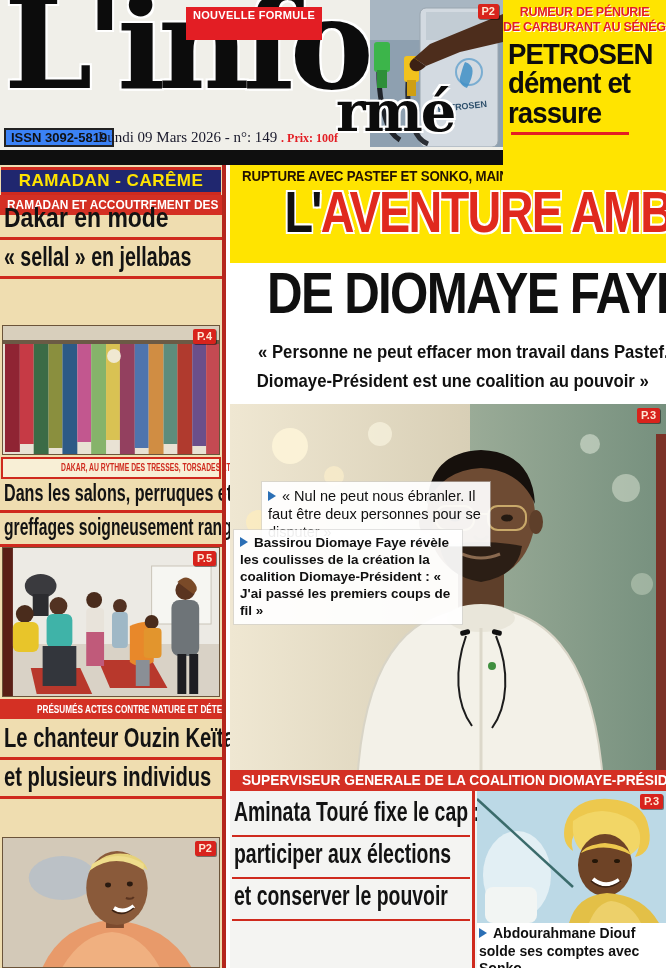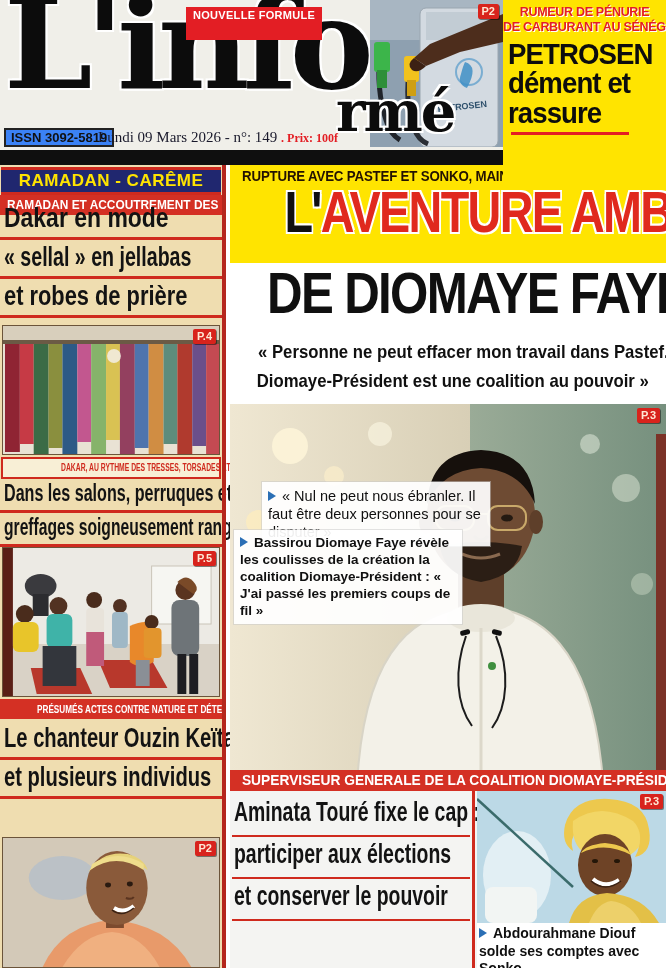--- a/index.html
+++ b/index.html
@@ -145,21 +145,20 @@
   </div>
   <div class="black-band"></div>
 
   <div class="left-col">
     <div class="navybar">RAMADAN - CARÊME</div>
 
     <div class="lkicker-red k1"><span class="cc sx95">RAMADAN ET ACCOUTREMENT DES FEMMES</span></div>
     <div class="lhead h1">
       <div class="line"><span class="cx sx82">Dakar en mode</span></div>
       <div class="line"><span class="cx sx70">« sellal » en jellabas</span></div>
-      <div class="line"><span class="cx sx78">et robes de prière</span></div>
     </div>
     <div class="lphoto ph1">
       <svg viewBox="0 0 218 128" preserveAspectRatio="none">
         <rect width="218" height="128" fill="#e9e2d4"></rect>
         <rect x="0" y="0" width="218" height="16" fill="#d8cfbc"></rect>
         <rect x="0" y="14" width="218" height="4" fill="#6b5a45"></rect>
         <g>
           <rect x="2" y="18" width="15" height="108" fill="#8f2433"></rect>
           <rect x="17" y="18" width="14" height="100" fill="#c63a45"></rect>
           <rect x="31" y="18" width="15" height="110" fill="#3b6b46"></rect>

